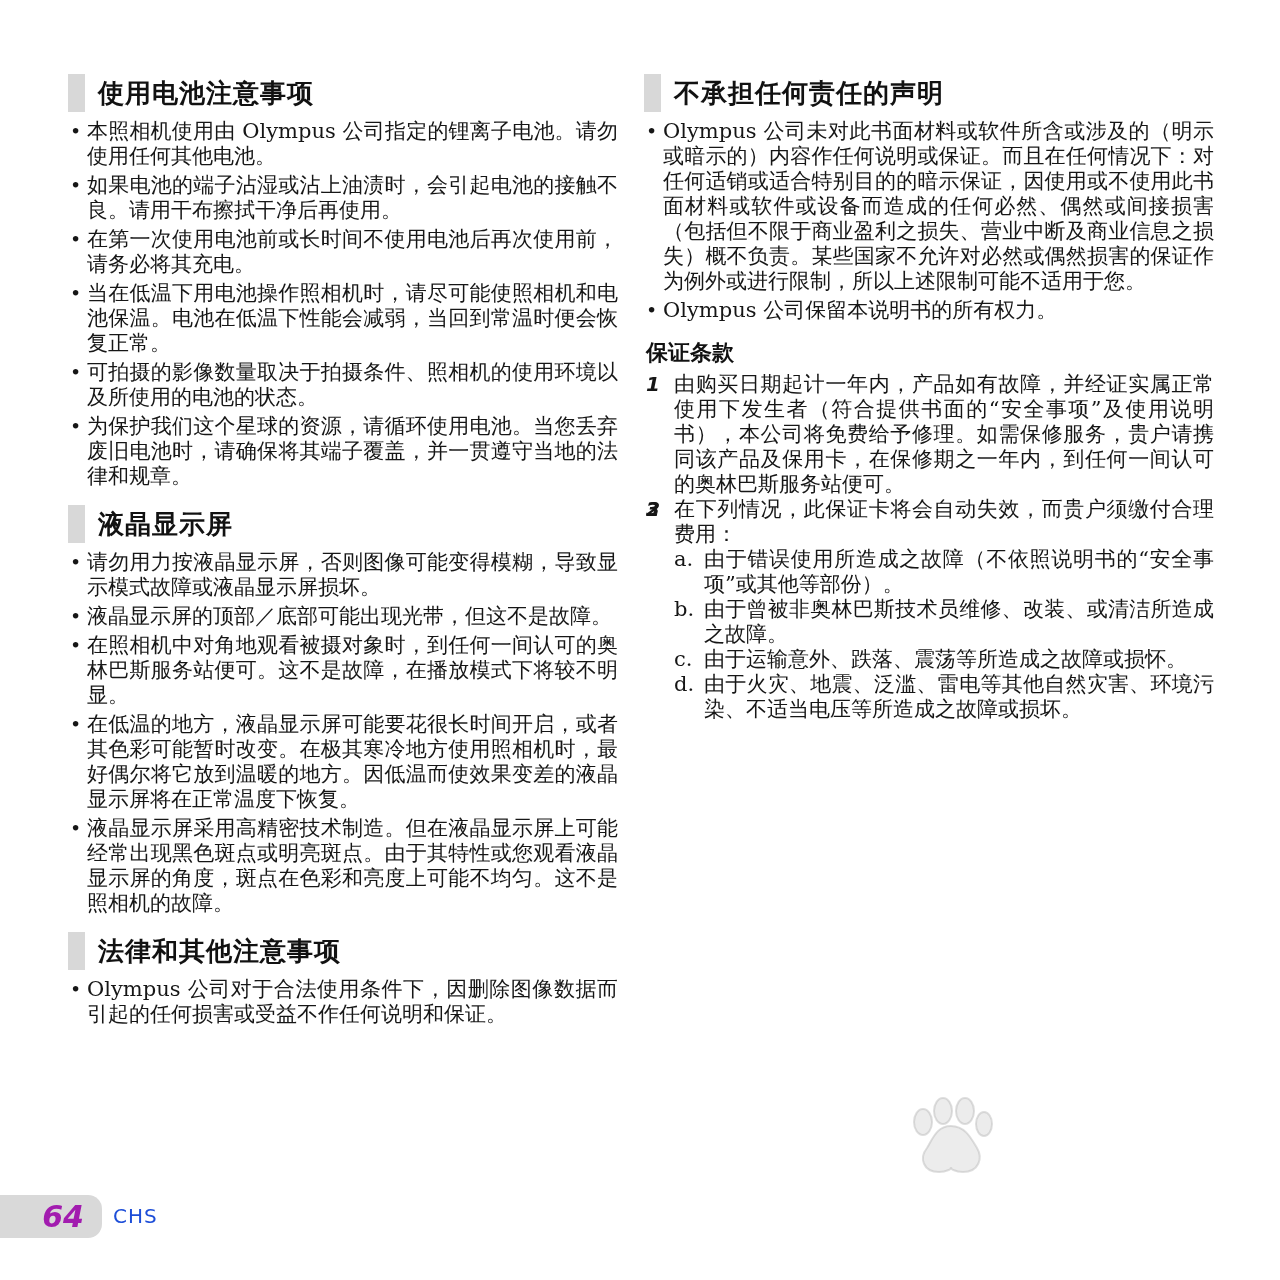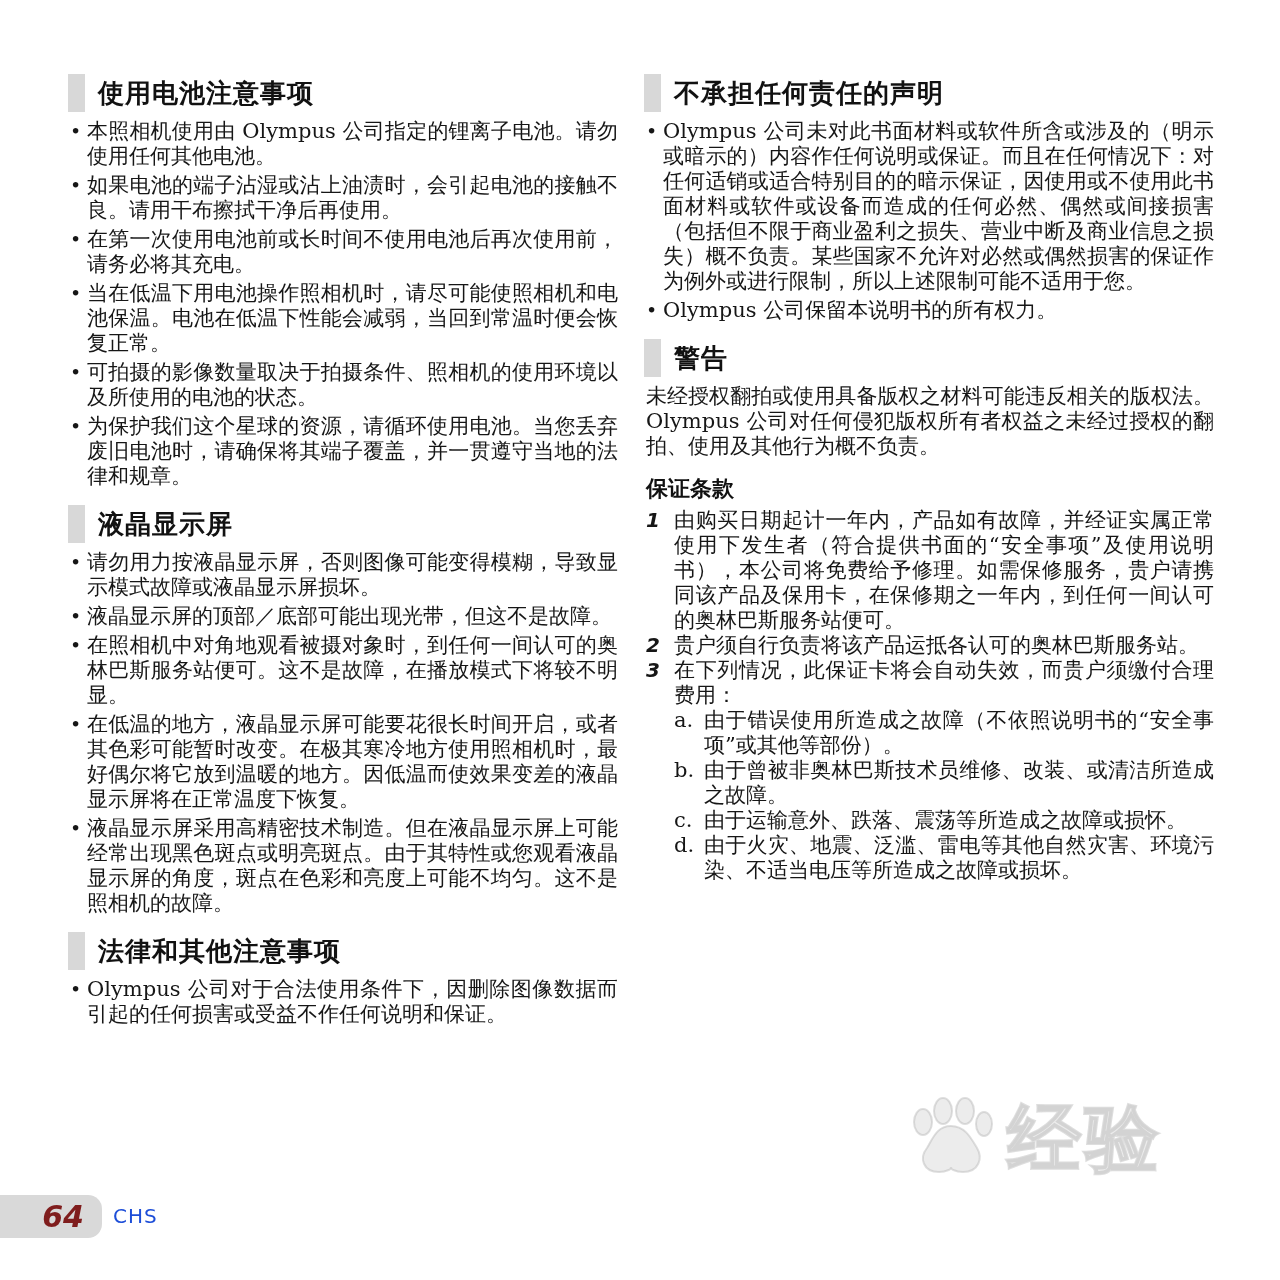--- a/index.html
+++ b/index.html
@@ -46,21 +46,21 @@
   .w-sub-label{position:absolute;left:0;top:0;font-size:21px;}
 
   .footer-badge{
     position:absolute;left:0;top:1195px;width:102px;height:43px;
     background:#d9d9d9;border-radius:0 14px 14px 0;
     text-align:right;
   }
   .footer-badge span{
     font-family:"DejaVu Sans","Liberation Sans",sans-serif;
     font-weight:bold;font-style:italic;font-size:30px;line-height:43px;
-    margin-right:18px;color:#7f1d1d;
+    margin-right:18px;color:#a21caf;
   }
   .footer-lang{
     position:absolute;left:113px;top:1195px;height:43px;
     font-family:"DejaVu Sans","Liberation Sans",sans-serif;
     font-size:20px;line-height:43px;color:#1d4ed8;letter-spacing:1px;
   }
 
   .watermark{position:absolute;left:905px;top:1096px;width:340px;pointer-events:none;}
   .wm-logo{display:flex;align-items:center;opacity:0.8;}
   .wm-paw{flex:0 0 auto;margin-right:10px;}
@@ -127,46 +127,38 @@
         <div class="sec-heading">
           <span class="tab"></span>
           <span class="sec-title">不承担任何责任的声明</span>
         </div>
         <ul class="bullets">
           <li>Olympus 公司未对此书面材料或软件所含或涉及的（明示或暗示的）内容作任何说明或保证。而且在任何情况下：对任何适销或适合特别目的的暗示保证，因使用或不使用此书面材料或软件或设备而造成的任何必然、偶然或间接损害（包括但不限于商业盈利之损失、营业中断及商业信息之损失）概不负责。某些国家不允许对必然或偶然损害的保证作为例外或进行限制，所以上述限制可能不适用于您。</li>
           <li>Olympus 公司保留本说明书的所有权力。</li>
         </ul>
       </div>
       <div class="section">
-        <div class="sec-heading">
-          <span class="tab"></span>
-          <span class="sec-title">警告</span>
-        </div>
-        <p class="para">未经授权翻拍或使用具备版权之材料可能违反相关的版权法。Olympus 公司对任何侵犯版权所有者权益之未经过授权的翻拍、使用及其他行为概不负责。</p>
-      </div>
-      <div class="section">
         <div class="sub-heading">保证条款</div>
         <div class="w-item"><span class="w-num">1</span><span>由购买日期起计一年内，产品如有故障，并经证实属正常使用下发生者（符合提供书面的“安全事项”及使用说明书），本公司将免费给予修理。如需保修服务，贵户请携同该产品及保用卡，在保修期之一年内，到任何一间认可的奥林巴斯服务站便可。</span></div>
-        <div class="w-item"><span class="w-num">2</span><span>贵户须自行负责将该产品运抵各认可的奥林巴斯服务站。</span></div>
+        <div class="w-item"><span class="w-num">2</span></div>
         <div class="w-item"><span class="w-num">3</span><span>在下列情况，此保证卡将会自动失效，而贵户须缴付合理费用：</span><div class="w-sub"><span class="w-sub-label">a.</span><span>由于错误使用所造成之故障（不依照说明书的“安全事项”或其他等部份）。</span></div><div class="w-sub"><span class="w-sub-label">b.</span><span>由于曾被非奥林巴斯技术员维修、改装、或清洁所造成之故障。</span></div><div class="w-sub"><span class="w-sub-label">c.</span><span>由于运输意外、跌落、震荡等所造成之故障或损怀。</span></div><div class="w-sub"><span class="w-sub-label">d.</span><span>由于火灾、地震、泛滥、雷电等其他自然灾害、环境污染、不适当电压等所造成之故障或损坏。</span></div></div>
       </div>
     </div>
 
   <div class="watermark">
     <div class="wm-logo">
       <svg class="wm-paw" width="92" height="84" viewBox="0 0 92 84">
         <g fill="rgba(175,175,175,0.30)" stroke="rgba(165,165,165,0.45)" stroke-width="2">
           <ellipse cx="18" cy="26" rx="9" ry="13"></ellipse>
           <ellipse cx="38" cy="15" rx="9" ry="13"></ellipse>
           <ellipse cx="60" cy="15" rx="9" ry="13"></ellipse>
           <ellipse cx="79" cy="28" rx="8" ry="12"></ellipse>
           <path d="M46 30 C60 30 66 42 72 52 C78 62 74 76 58 76 C50 76 44 72 46 72 C48 72 42 76 34 76 C18 76 14 62 22 52 C28 42 32 30 46 30 Z"></path>
         </g>
       </svg>
-      <span class="wm-logo-text">经验</span>
     </div>
   </div>
 
   <div class="footer-badge">
     <span>64</span>
   </div>
   <div class="footer-lang">CHS</div>
 
 </div>
 

